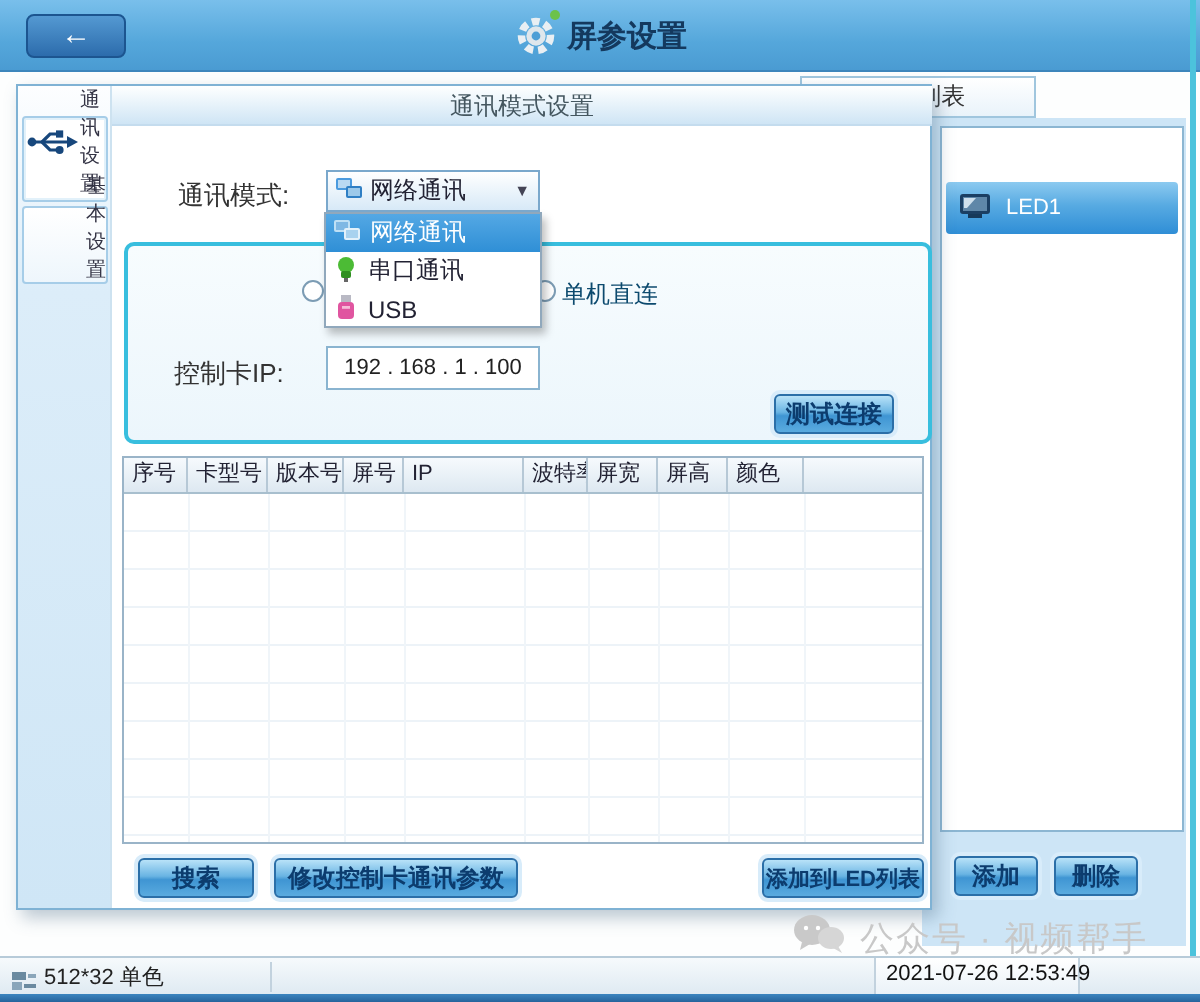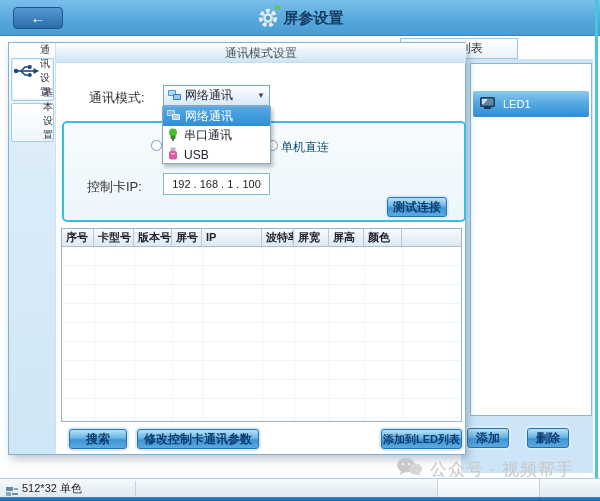--- a/index.html
+++ b/index.html
@@ -29,21 +29,21 @@
               border:1px solid #8cb6d2; z-index:4; }
   .led-item { position:absolute; left:2px; top:3px; width:116px; height:26px; border-radius:2px;
               background:linear-gradient(#8ccaf0,#57aae2 45%,#2f8ed6); display:flex; align-items:center;
               gap:6px; padding-left:6px; color:#fff; font-size:11px; cursor:pointer;margin-top:24px; }
 
   
   .btn { position:absolute; display:flex; align-items:center; justify-content:center;
          background:linear-gradient(#b8e2f8,#69b4e3 45%,#3f95d3 55%,#5aabdf);
          border:1px solid #2b6fa8; border-radius:3px; box-shadow:0 0 0 2px #d8ecfa;
          color:#0c3c6e; font-weight:bold; font-size:12px; cursor:pointer; white-space:nowrap;text-align:center; }
-  .btn-add { left:467px; top:428px; width:42px; height:20px; z-index:5; }
+  .btn-add { left:477px; top:428px; width:42px; height:20px; z-index:5; }
   .btn-del { left:527px; top:428px; width:42px; height:20px; z-index:5; }
 
   
   .dialog { position:absolute; left:8px; top:42px; width:458px; height:413px; background:#fff;
             border:1px solid #7fb2d4; box-shadow:3px 4px 8px rgba(70,100,130,.35); z-index:10; }
   .dlg-title { position:absolute; left:47px; top:0; width:410px; height:20px;
                background:linear-gradient(#feffff,#cfe5f5); border-bottom:1px solid #c4dcee;
                text-align:center; line-height:20px; font-size:12px; color:#44565f; }
   .dlg-sidebar { position:absolute; left:0; top:0; width:47px; height:411px;
                  background:linear-gradient(#fdfeff,#dcedf9 25%,#cfe6f6); border-right:1px solid #cde2f0; }
@@ -79,21 +79,21 @@
               background:#fff; border:1px solid #8ab4d0; font-size:11px; color:#222;
               text-align:center; font-family:"Liberation Sans",sans-serif; }
   .btn-test { left:378px; top:154px; width:60px; height:20px; z-index:16; }
 
   
   .dev-table { position:absolute; left:52px; top:185px; width:401px; height:194px;
                border:1px solid #9ab4c8; background:#fff; }
   .tbl-head { display:flex; height:18px; background:linear-gradient(#f6fafd,#dde8f1);
               border-bottom:1px solid #a8bfce; }
   .th { font-size:11px; color:#223; line-height:17px; padding-left:4px;
-        border-right:1px solid #b6c8d6; overflow:hidden; white-space:nowrap; flex:none;font-weight:bold; }
+        border-right:1px solid #b6c8d6; overflow:hidden; white-space:nowrap; flex:none; }
   .tbl-body { position:absolute; left:0; top:18px; width:399px; height:174px;
               background-image:repeating-linear-gradient(to bottom, #ffffff 0 18px, #edf3f8 18px 19px); }
   .col-line { position:absolute; top:0; width:1px; height:174px; background:#f0f5f9; }
 
   .btn-search { left:60px; top:386px; width:58px; height:20px; }
   .btn-modify { left:128px; top:386px; width:122px; height:20px; }
   .btn-addled { left:372px; top:386px; width:81px; height:20px; font-size:11px; }
 
   
   .watermark { position:absolute; left:396px; top:456px; display:flex; align-items:center; gap:7px; z-index:12; }
@@ -291,16 +291,17 @@
       <svg width="12" height="11" viewBox="0 0 12 11">
         <rect x="0" y="1" width="7" height="4" fill="#6a8aa0"></rect>
         <rect x="8" y="2" width="4" height="2" fill="#8aa6ba"></rect>
         <rect x="0" y="6" width="5" height="4" fill="#8aa6ba"></rect>
         <rect x="6" y="7" width="6" height="2" fill="#6a8aa0"></rect>
       </svg>
     </span>
     <span class="status-left">512*32 单色</span>
     <div class="status-sep" style="left:135px"></div>
     <div class="status-datebox"></div>
+    <span class="status-date">2021-07-26 12:53:49</span>
   </div>
   <div class="bottom-strip"></div>
 
 </div>
 
 </body></html>

